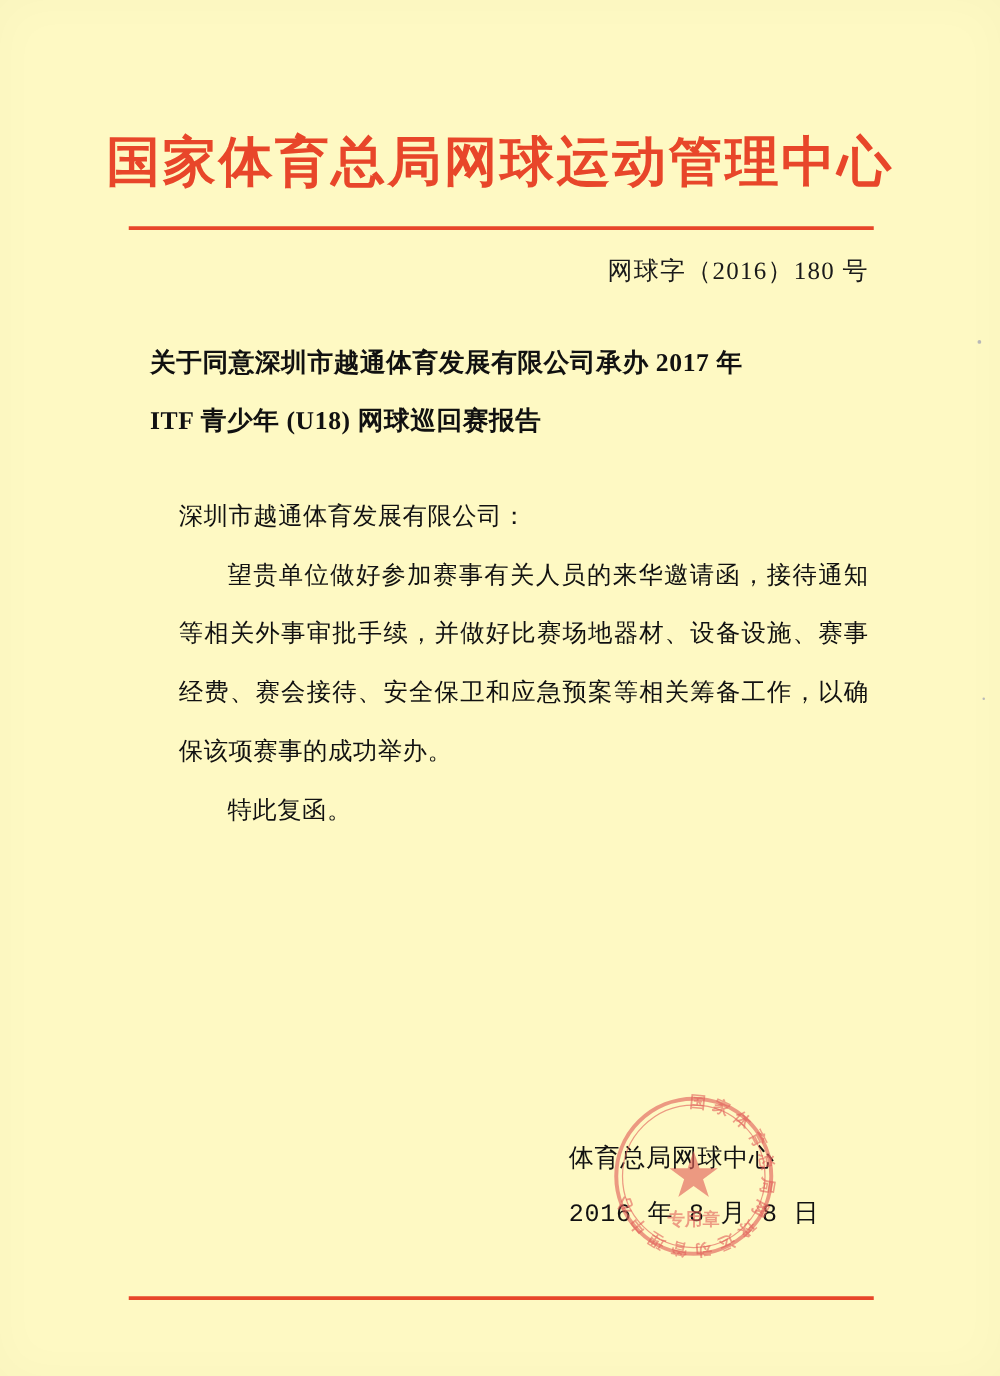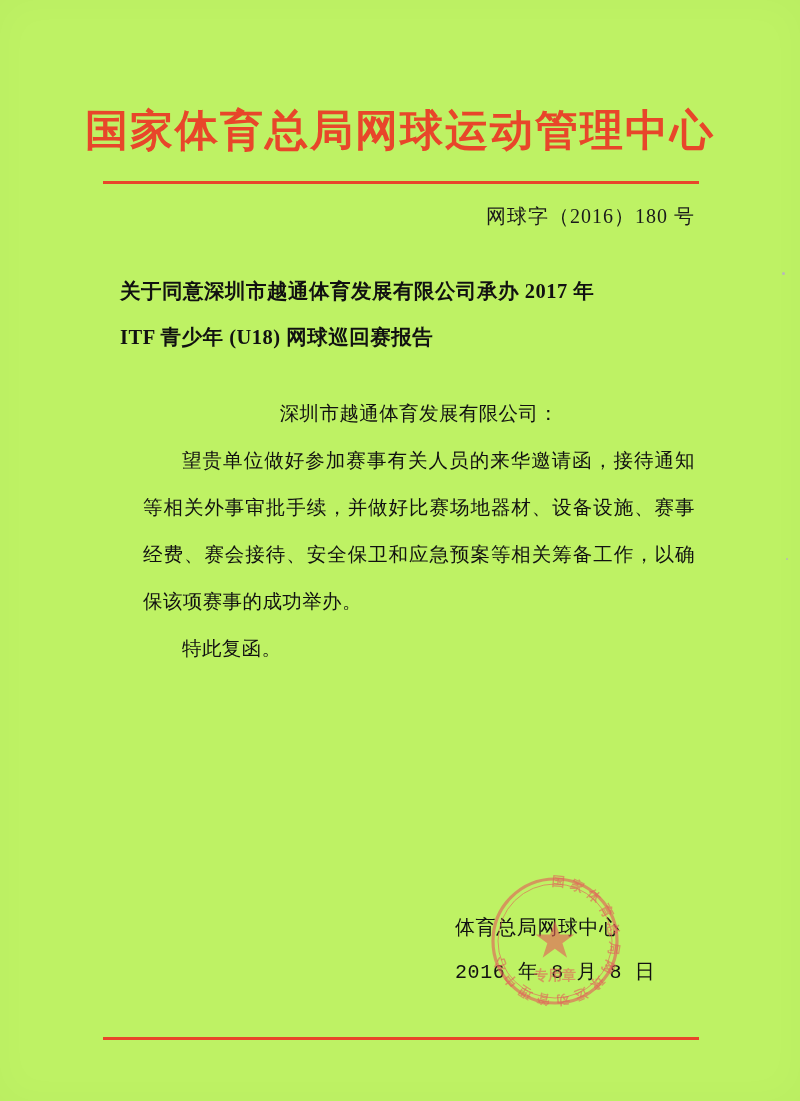--- a/index.html
+++ b/index.html
@@ -12,21 +12,21 @@
     background: #ffffff;
     font-family: "Liberation Serif", "DejaVu Serif", serif;
     color: #111;
     overflow: hidden;
     position: relative;
   }
   .page {
     position: relative;
     width: 800px;
     height: 1101px;
-    background: #bef264;
+    background: #fef9c3;
   }
   
   .page::after {
     content: "";
     position: absolute;
     inset: 0;
     pointer-events: none;
     box-shadow: inset 0 0 40px rgba(0,0,0,0.025);
   }
 
@@ -99,21 +99,20 @@
     top: 390px;
     width: 552px;
     font-size: 19.5px;
     line-height: 47px;
     letter-spacing: 0.4px;
     color: #111;
   }
   .salutation {
     display: block;
     white-space: nowrap;
-    text-align: center;
   }
   .para {
     display: block;
     text-indent: 2em;
     text-align: justify;
     text-justify: inter-ideograph;
   }
 
   
   .signature {

